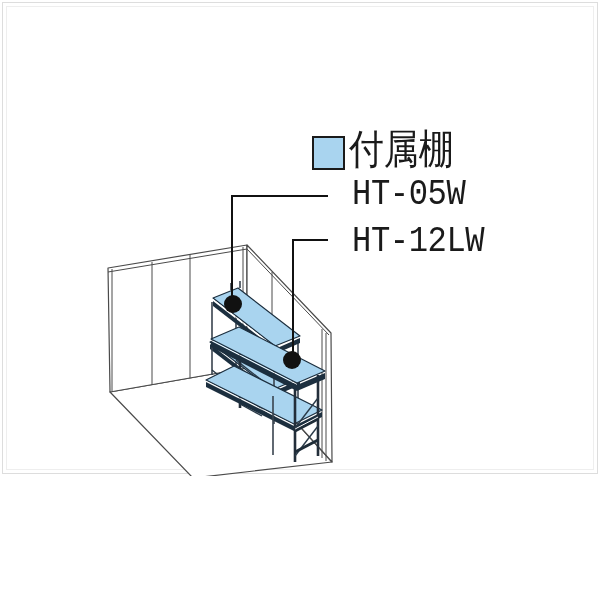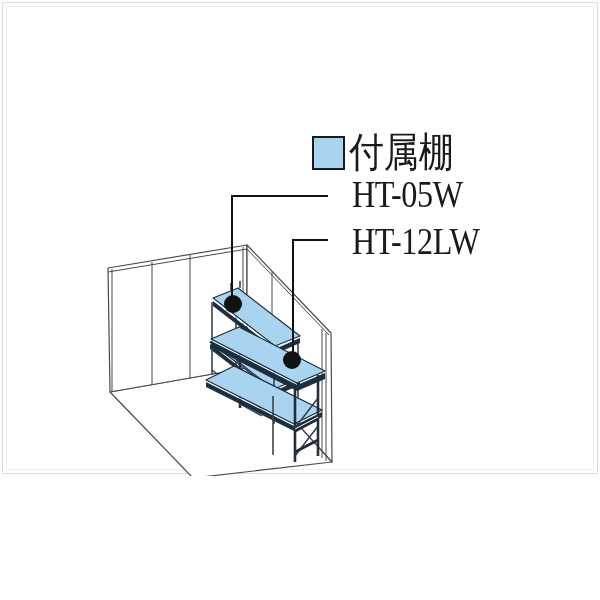--- a/index.html
+++ b/index.html
@@ -1,18 +1,18 @@
 <!DOCTYPE html>
 <html style="--shelf-fill: #a9d4ef; --shelf-edge: #1c2f3f; --line: #4a4a4a; --callout: #111111; --frame-border: #dddddd; --background: #ffffff; --text: #1a1a1a;"><head>
 <meta charset="utf-8">
 <style>
   html,body{margin:0;padding:0;background:#fff;}
   .canvas{
     position:relative;width:600px;height:476px;background:var(--background,#fff);
-    overflow:hidden;font-family:Liberation Serif, serif;color:var(--text,#1a1a1a);
+    overflow:hidden;font-family:Liberation Mono, monospace;color:var(--text,#1a1a1a);
   }
   .frame-outer{position:absolute;inset:2px;border:1px solid var(--frame-border,#ddd);pointer-events:none;}
   .frame-inner{position:absolute;inset:6px;border:1px solid #eee;pointer-events:none;}
   .drawing{position:absolute;left:0;top:0;width:600px;height:600px;}
 
   
   .wfill{fill:#ffffff;stroke:var(--line,#4a4a4a);stroke-width:1.2;stroke-linejoin:round;}
   .wline{fill:none;stroke:var(--line,#4a4a4a);stroke-width:1;}
   .board{fill:var(--shelf-fill,#a9d4ef);stroke:var(--shelf-edge,#1c2f3f);stroke-width:1.2;stroke-linejoin:round;}
   .edge{fill:var(--shelf-edge,#1c2f3f);stroke:none;}

